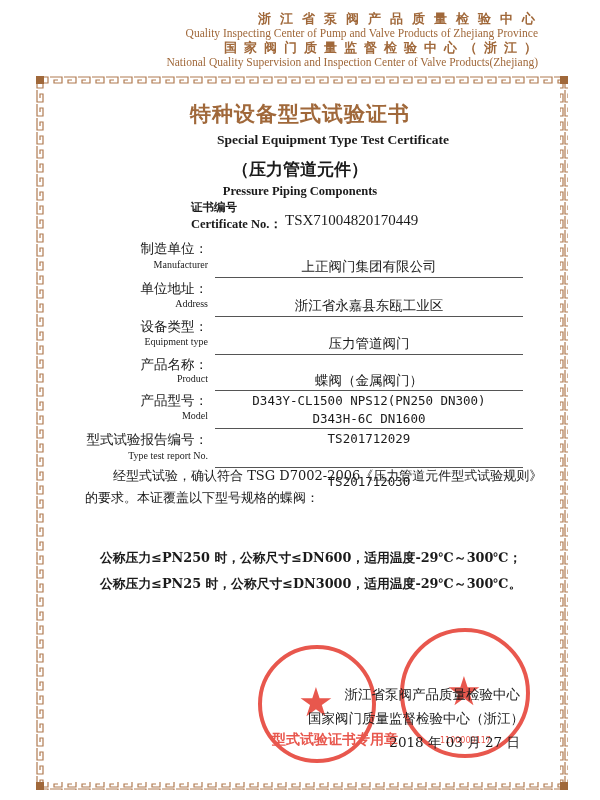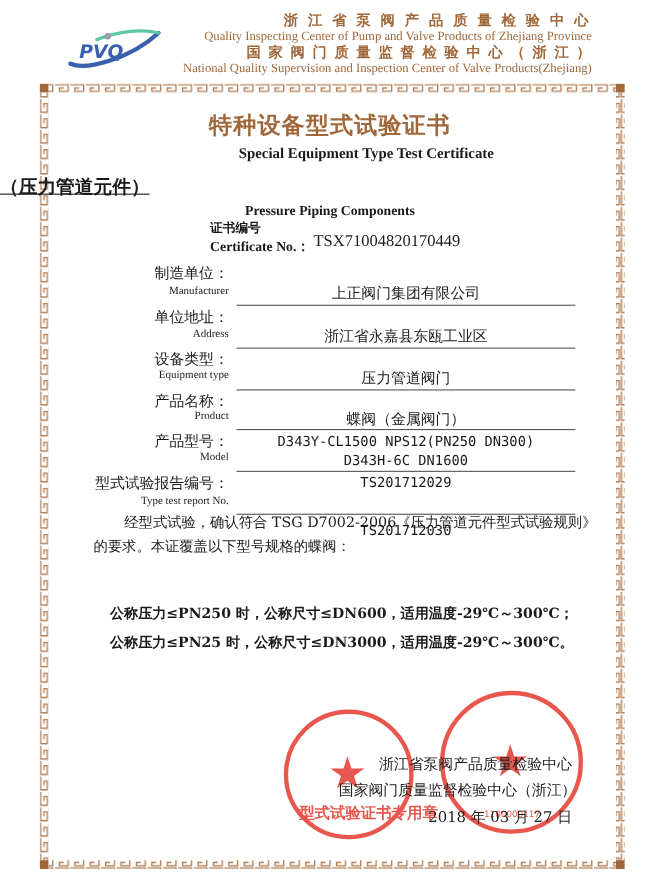--- a/index.html
+++ b/index.html
@@ -12,21 +12,21 @@
   .hdr-cn1 { top: 10px; font-family: "DejaVu Sans", sans-serif; font-size: 13px; font-weight: bold; letter-spacing: 9px; right: 56px; }
   .hdr-en1 { top: 27px; font-size: 11.5px; }
   .hdr-cn2 { top: 39px; font-family: "DejaVu Sans", sans-serif; font-size: 13px; font-weight: bold; letter-spacing: 7px; right: 56px; }
   .hdr-en2 { top: 56px; font-size: 11.5px; }
 
   .frame { position: absolute; left: 36px; top: 76px; width: 532px; height: 714px; }
   .frame svg { position: absolute; left: 0; top: 0; }
 
   .title-cn { position: absolute; left: 0; width: 600px; top: 100px; text-align: center; font-family: "DejaVu Sans", sans-serif; font-size: 21px; font-weight: bold; color: #a0683a; letter-spacing: 1px; }
   .title-en { position: absolute; left: 0; width: 600px; top: 132px; text-align: center; font-size: 13.5px; font-weight: bold; margin-left: 33px; }
-  .sub-cn { position: absolute; left: 0; width: 600px; top: 158px; font-family: "DejaVu Sans", sans-serif; font-size: 17px; font-weight: bold; text-decoration: underline; }
+  .sub-cn { position: absolute; left: 0; width: 600px; top: 158px; text-align: center; font-family: "DejaVu Sans", sans-serif; font-size: 17px; font-weight: bold; }
   .sub-en { position: absolute; left: 0; width: 600px; top: 184px; text-align: center; font-size: 12.5px; font-weight: bold; }
 
   .cert-cn { position: absolute; left: 191px; top: 200px; font-family: "DejaVu Sans", sans-serif; font-size: 11.5px; font-weight: bold; }
   .cert-en { position: absolute; left: 191px; top: 216px; font-size: 12.5px; font-weight: bold; }
   .cert-val { position: absolute; left: 285px; top: 212px; font-size: 15px; }
 
   .lbl { position: absolute; right: 392px; text-align: right; font-size: 10px; white-space: nowrap; }
   .lbl-cn { font-family: "DejaVu Serif", serif; font-size: 13.5px; }
   .val { position: absolute; left: 216px; width: 306px; text-align: center; font-family: "DejaVu Serif", serif; font-size: 13.5px; white-space: nowrap; }
   .val.mono { font-family: "DejaVu Sans Mono", monospace; font-size: 12.5px; }
@@ -38,28 +38,20 @@
   .stamp { position: absolute; border-radius: 50%; border: 4px solid #e53a2f; opacity: 0.85; }
   .stamp-star { position: absolute; color: #e53a2f; font-size: 40px; line-height: 40px; }
   .stamp-text { position: absolute; color: #e53a2f; font-family: "DejaVu Sans", sans-serif; font-size: 12px; font-weight: bold; white-space: nowrap; }
 
   .sig { position: absolute; right: 80px; text-align: right; font-family: "DejaVu Serif", serif; font-size: 13.5px; white-space: nowrap; }
 </style>
 </head>
 <body>
 
 <div class="header">
-  <div class="logo">
-    <svg width="90" height="40" viewBox="0 0 90 40">
-      <path d="M6 34 C 20 40, 60 30, 86 6" stroke="#3a5fb0" stroke-width="4" fill="none" stroke-linecap="round"></path>
-      <path d="M30 12 C 50 4, 72 2, 86 6" stroke="#5fc7a8" stroke-width="3" fill="none" stroke-linecap="round"></path>
-      <circle cx="40" cy="9" r="3" fill="#9aa0a8"></circle>
-      <text x="14" y="29" font-family="DejaVu Sans, sans-serif" font-size="17" font-weight="bold" font-style="italic" fill="#3a5fb0">PVQ</text>
-    </svg>
-  </div>
   <div class="hdr-line hdr-cn1">浙江省泵阀产品质量检验中心</div>
   <div class="hdr-line hdr-en1">Quality Inspecting Center of Pump and Valve Products of Zhejiang Province</div>
   <div class="hdr-line hdr-cn2">国家阀门质量监督检验中心（浙江）</div>
   <div class="hdr-line hdr-en2">National Quality Supervision and Inspection Center of Valve Products(Zhejiang)</div>
 </div>
 
 <div class="frame">
   <svg width="532" height="714" viewBox="0 0 532 714">
     <defs>
       <pattern id="keyH" x="0" y="0" width="14" height="8" patternUnits="userSpaceOnUse">

